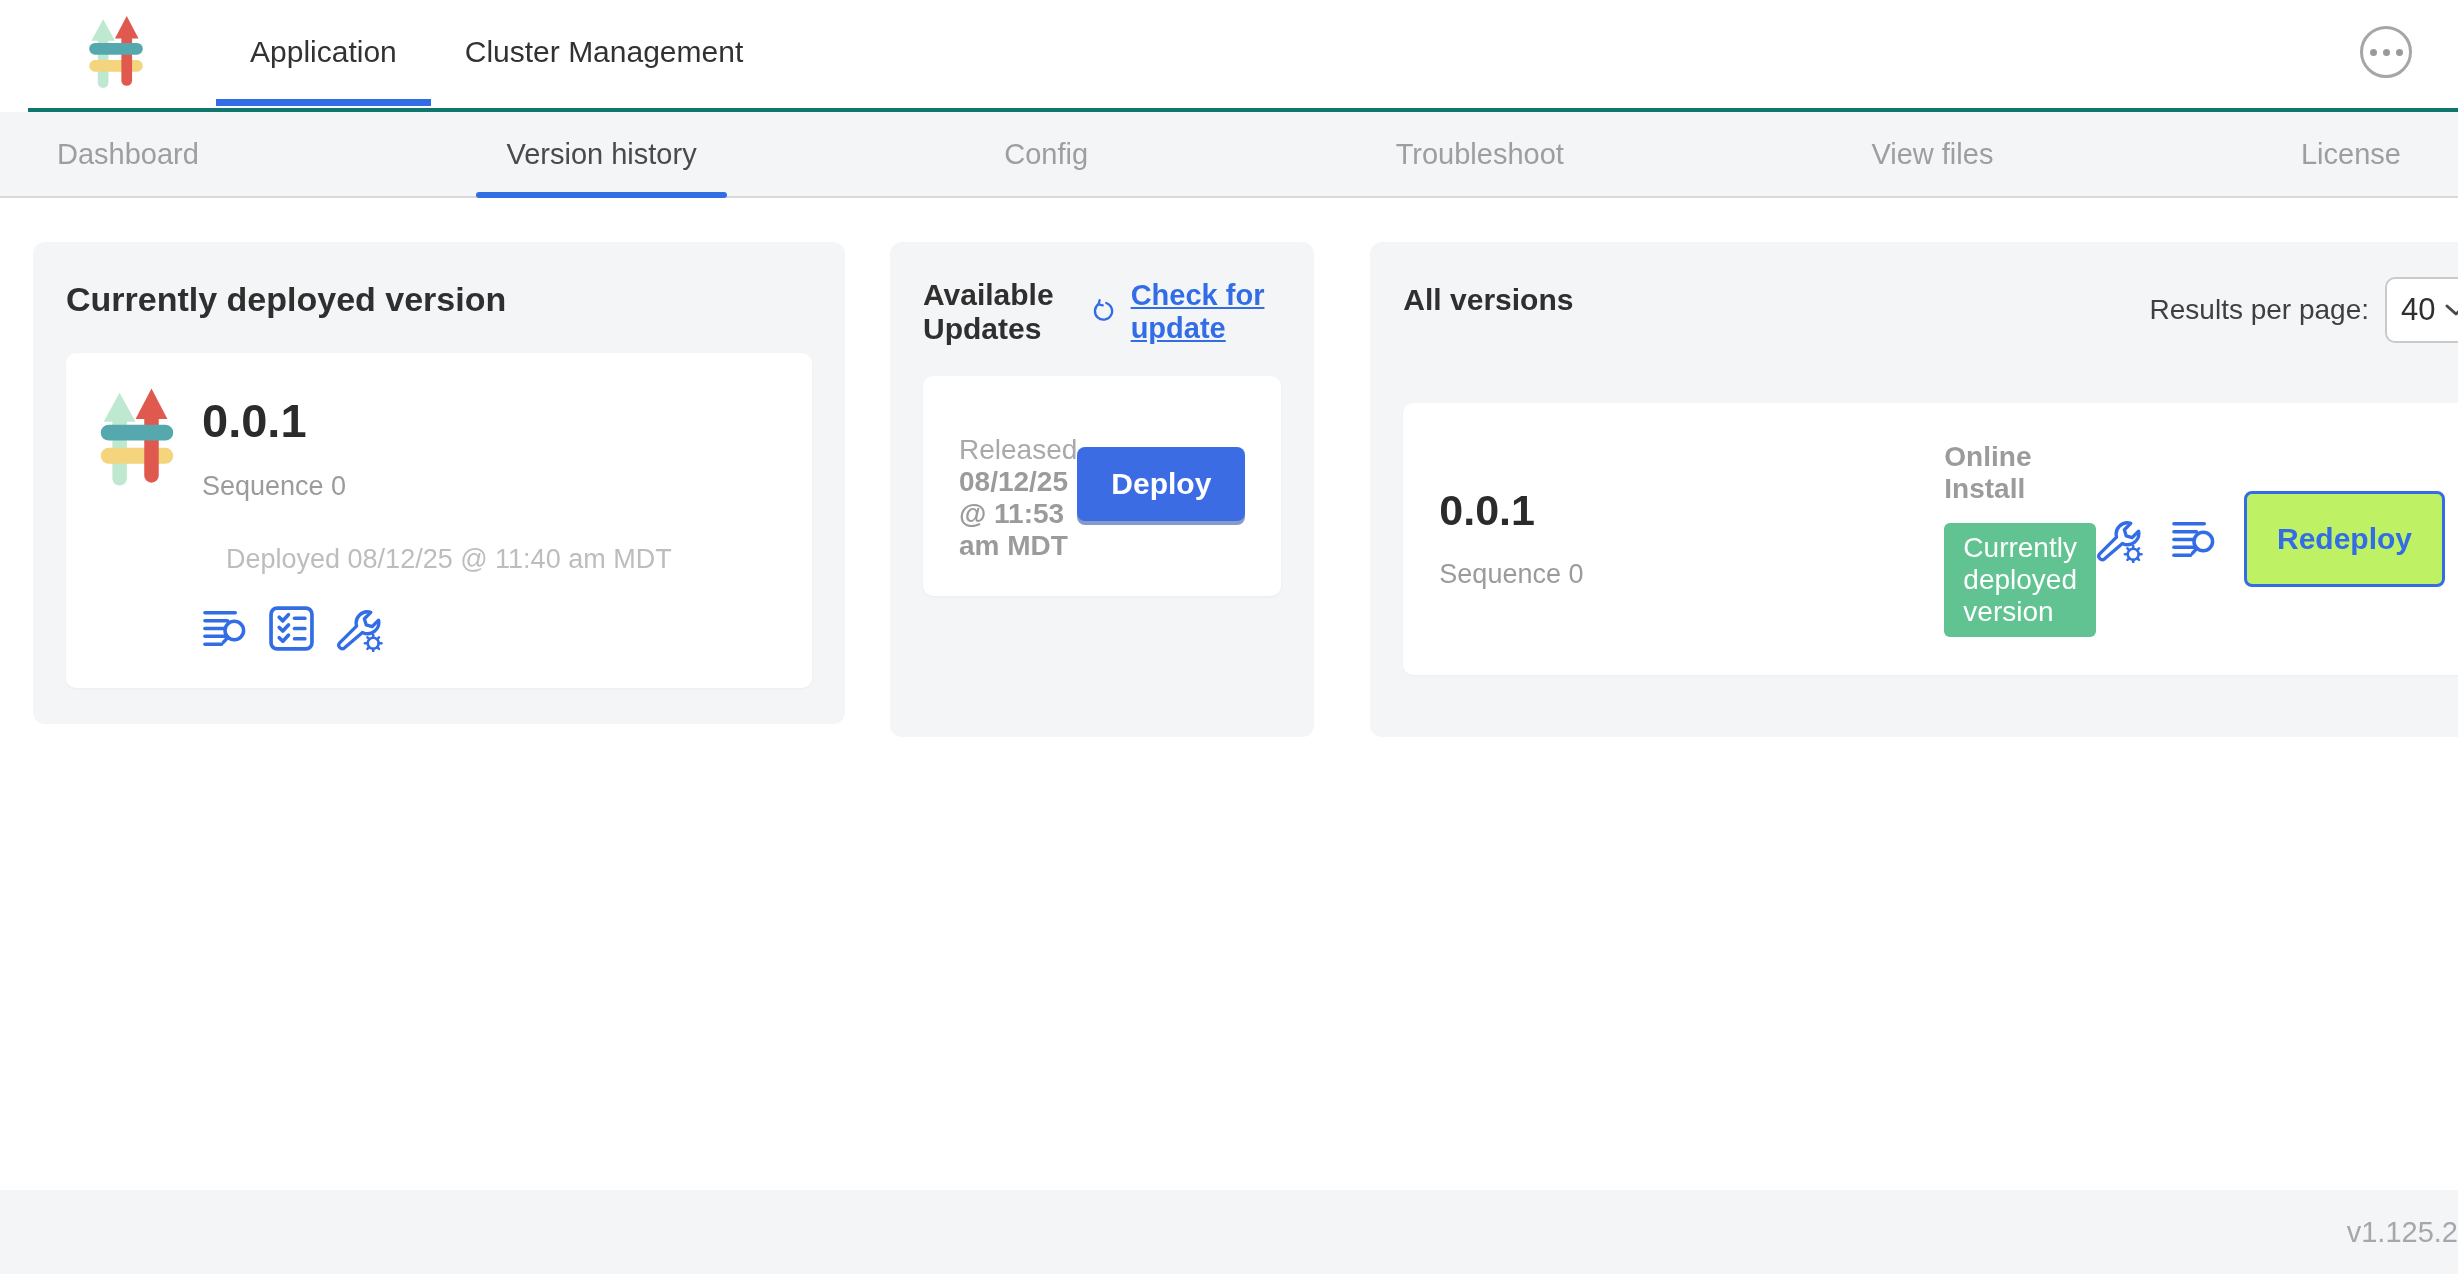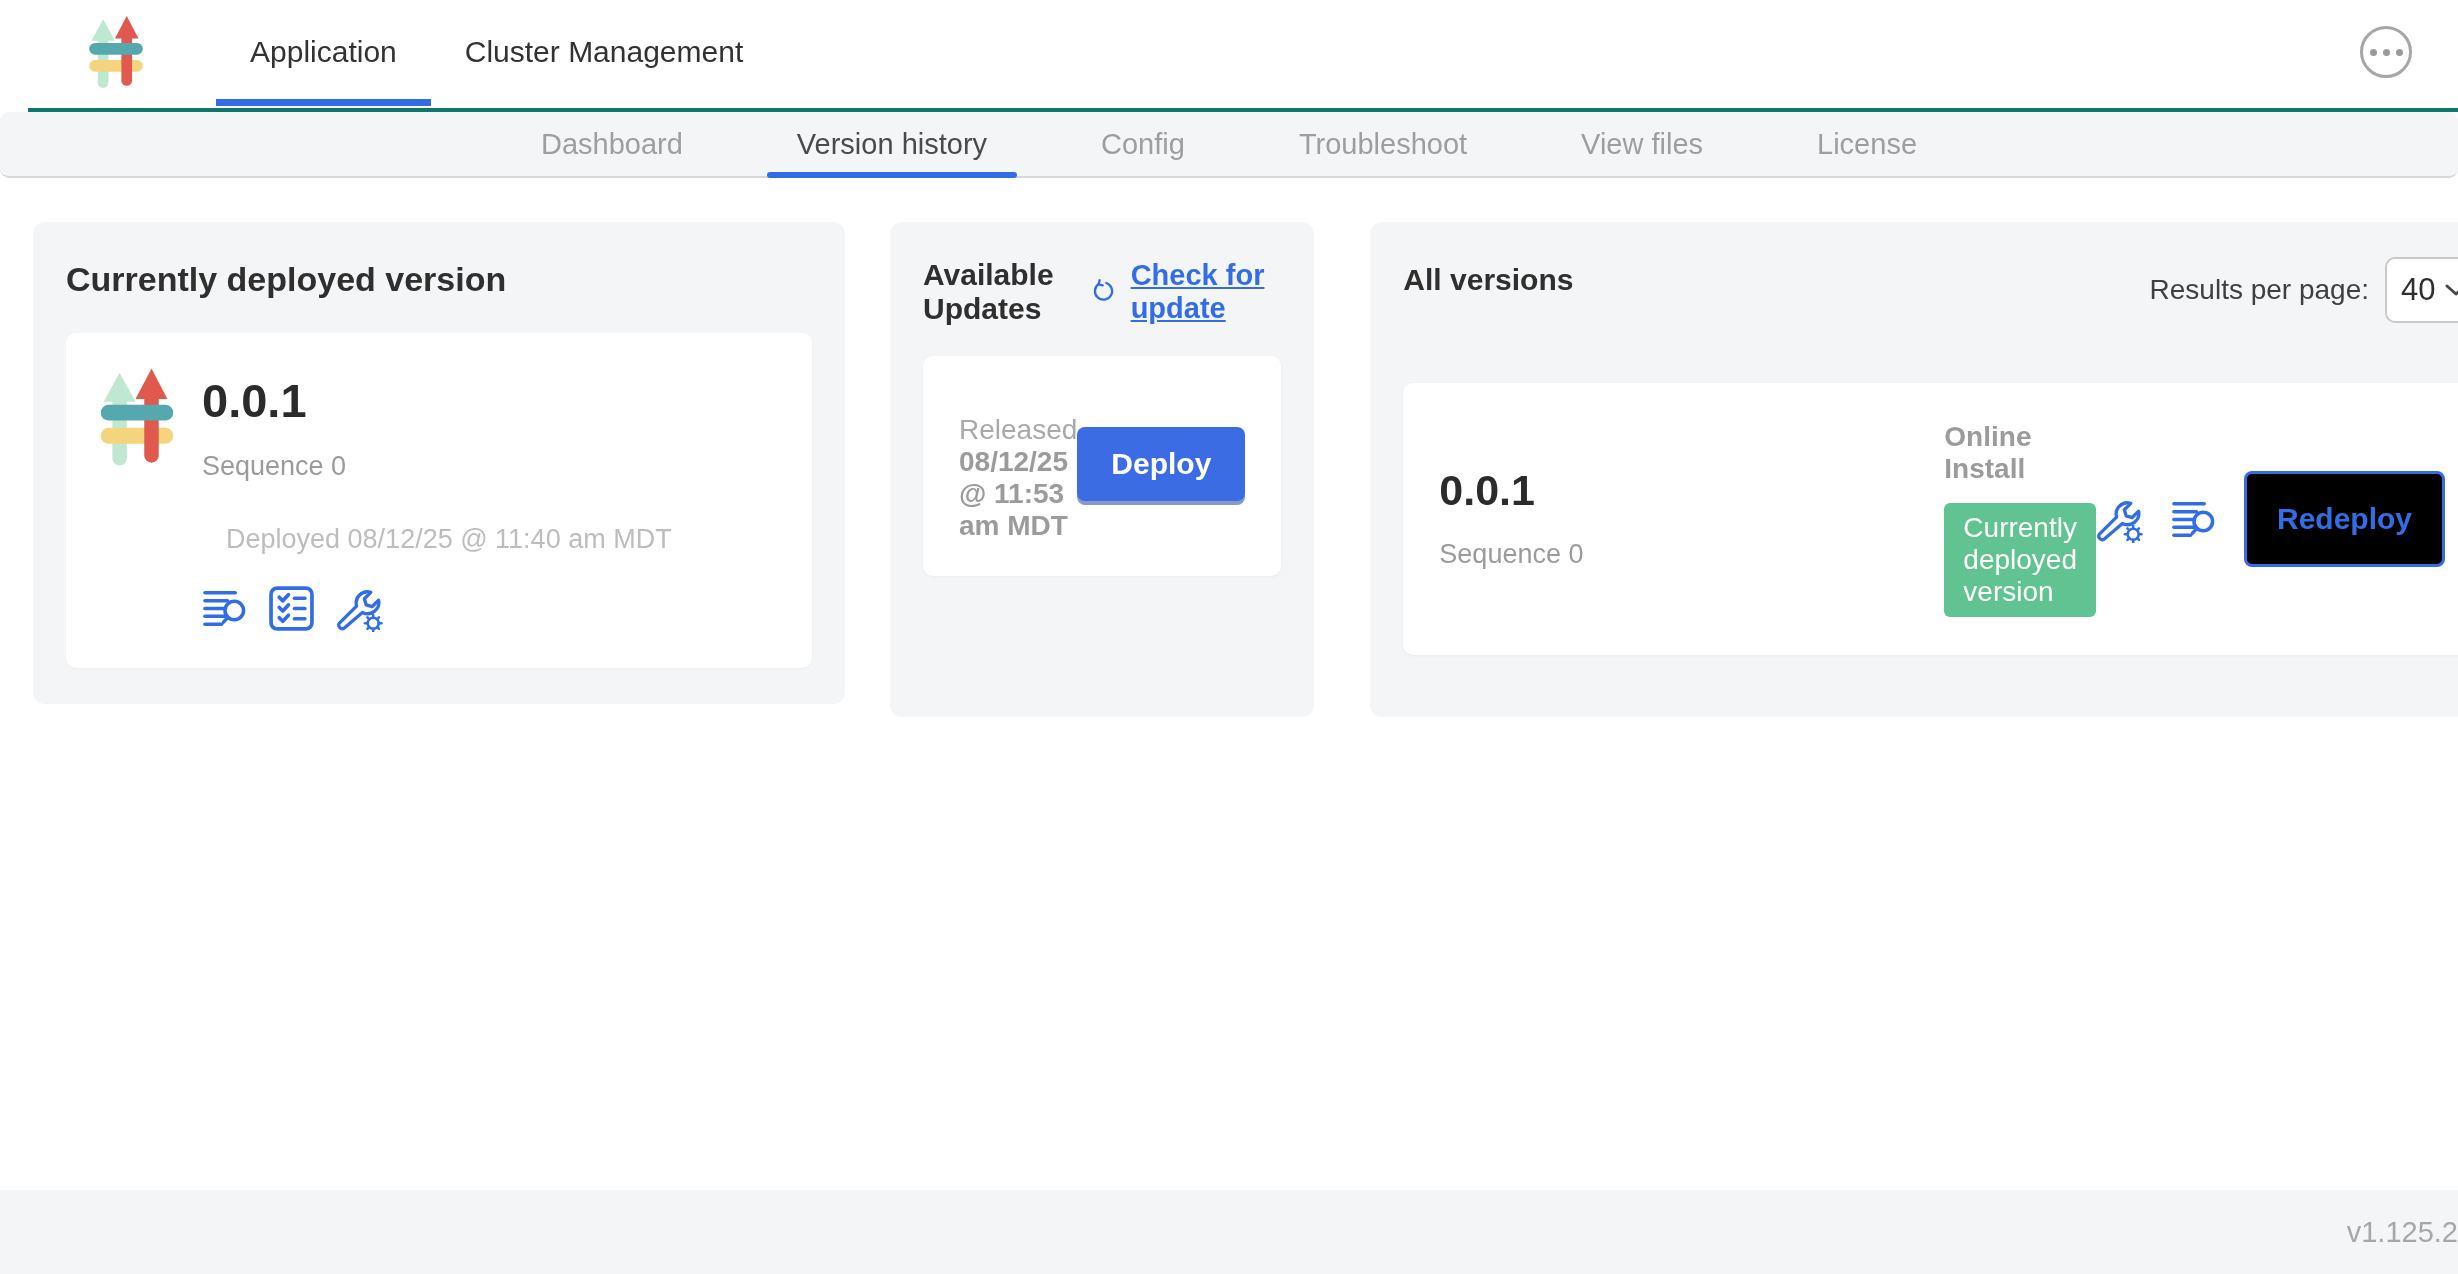--- a/index.html
+++ b/index.html
@@ -50,28 +50,27 @@
     border-radius: 50%;
     display: flex; align-items: center; justify-content: center;
     gap: 6px;
     cursor: pointer;
     background: #fff;
   }
   .ellipsis-btn .dot { width: 7px; height: 7px; border-radius: 50%; background: #9a9a9a; }
 
   
   .subnav {
-    height: 66px;
+    height: 86px;
     background: #f4f5f7;
     border-bottom: 2px solid #d8d9db;
     display: flex;
-    justify-content: center;
+    justify-content: space-between;
     align-items: stretch;
     flex: 0 0 auto;
-    border-radius: 9px;
   }
   .subnav-tab {
     position: relative;
     display: flex;
     align-items: center;
     padding: 0 30px;
     margin: 0 27px;
     font-size: 29px;
     color: #9d9ea1;
     cursor: pointer;
@@ -188,21 +187,21 @@
     display: inline-block;
     margin-top: 18px;
     background: #61c392;
     color: #ffffff;
     font-size: 28px;
     padding: 9px 19px;
     border-radius: 6px;
   }
   .vr-actions { display: flex; align-items: center; gap: 28px; flex: 0 0 auto; }
   .btn-outline {
-    background: #000000;
+    background: #bef264;
     color: #326de6;
     font-size: 30px;
     font-weight: 700;
     border: 3px solid #326de6;
     border-radius: 8px;
     padding: 28px 30px;
     cursor: pointer;
     font-family: "Liberation Sans", sans-serif;
   }
 

